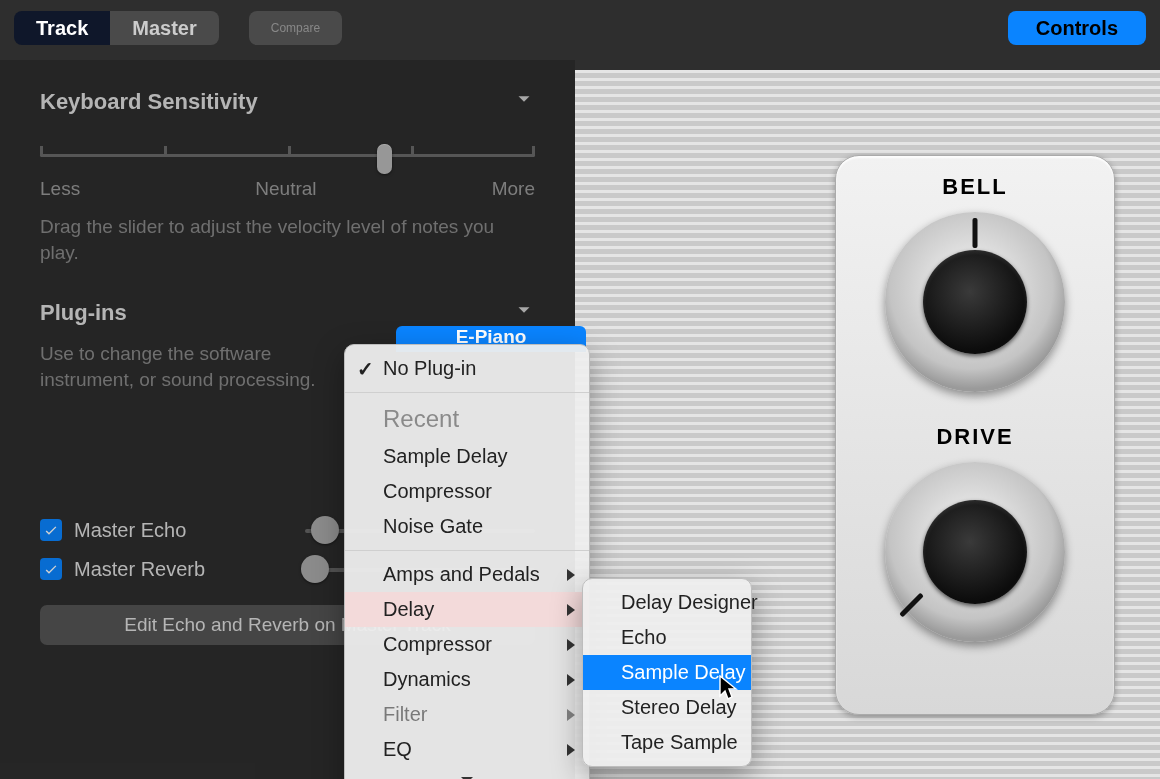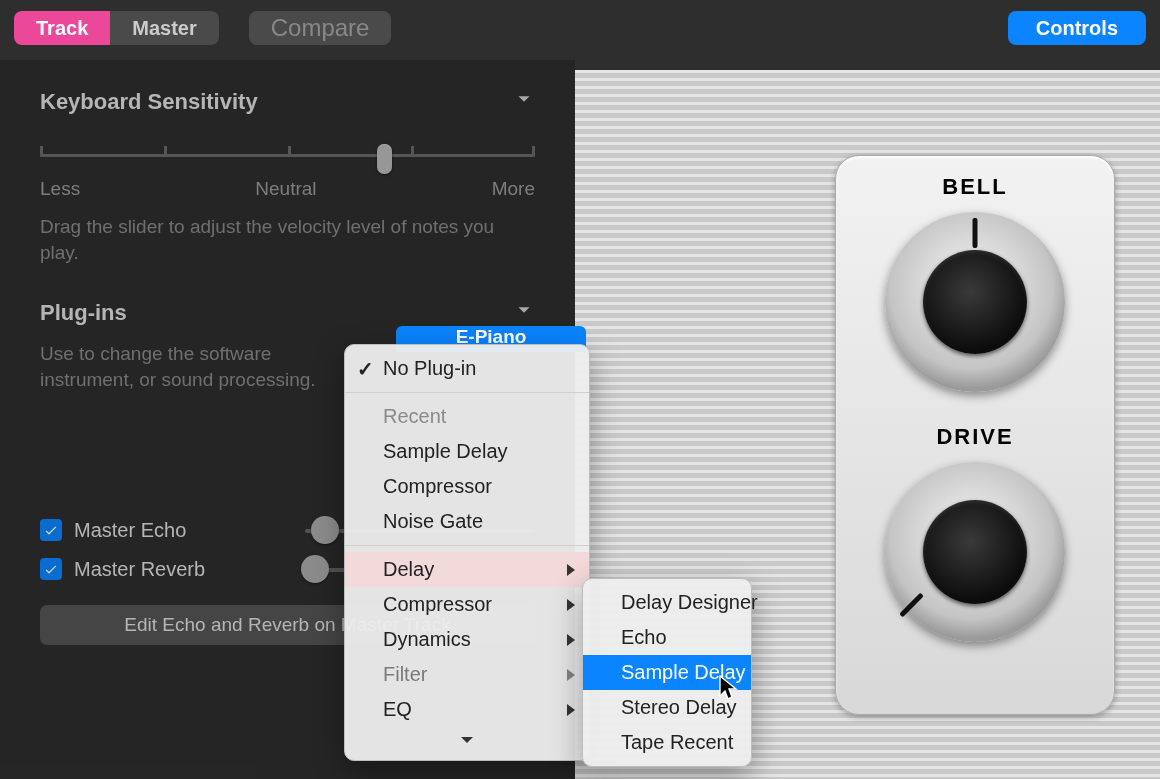--- a/index.html
+++ b/index.html
@@ -2,25 +2,25 @@
 <html><head>
 <meta charset="utf-8">
 <style>
   * { box-sizing: border-box; margin: 0; padding: 0; font-family: -apple-system, "Helvetica Neue", Arial, sans-serif; }
   body { width: 1160px; height: 779px; background: #2e2e2e; overflow: hidden; position: relative; }
 
   
   .topbar { position: absolute; top: 8px; left: 0; right: 0; height: 40px; display:flex; align-items:center; padding: 0 14px; gap:0; }
   .seg { display:flex; }
   .seg-btn { height:34px; padding:0 22px; font-size:20px; font-weight:600; border:none; background:#4a4a4a; color:#ccc; cursor:pointer;}
-  .seg-btn.active { background:#ec4899; color:#fff; }
+  .seg-btn.active { background:#0f172a; color:#fff; }
   .seg-btn.left { border-top-left-radius:8px; border-bottom-left-radius:8px;}
   .seg-btn.right { border-top-right-radius:8px; border-bottom-right-radius:8px;}
-  .compare-btn { margin-left:30px; height:34px; padding:0 22px; font-size:24px; font-weight:500; border:none; background:#4a4a4a; color:#888; border-radius:8px; cursor:pointer;}
-  .controls-btn { margin-left:auto; height:34px; padding:0 28px; font-size:20px; font-weight:600; border:none; background:#0a84ff; color:#ffffff; border-radius:8px; cursor:pointer;}
+  .compare-btn { margin-left:30px; height:34px; padding:0 22px; font-size:12px; font-weight:500; border:none; background:#4a4a4a; color:#888; border-radius:8px; cursor:pointer;}
+  .controls-btn { margin-left:auto; height:34px; padding:0 28px; font-size:20px; font-weight:600; border:none; background:#0a84ff; color:#000000; border-radius:8px; cursor:pointer;}
 
   
   .sidebar { position:absolute; left:0; top:60px; width:575px; bottom:0; padding:18px 40px; color:#ddd; }
   .section-header { display:flex; align-items:center; font-size:22px; font-weight:600; margin-top:10px;}
   .chev { margin-left:auto; }
   .chev svg { width:22px; height:22px; fill:#ccc;}
   .slider-track { position:relative; height:30px; margin-top:24px;}
   .slider-line { position:absolute; left:0; right:0; top:14px; height:3px; background:#6a6a6a; border-radius:2px;}
   .tick { position:absolute; top:6px; width:3px; height:10px; background:#6a6a6a;}
   .slider-knob { position:absolute; top:4px; width:15px; height:30px; background:#b9b9b9; border-radius:7px; box-shadow: inset 0 1px 0 rgba(255,255,255,0.3), 0 1px 3px rgba(0,0,0,0.5); cursor:grab;}
@@ -44,21 +44,21 @@
   .klabel { position:absolute; left:0; right:0; text-align:center; font-family: Arial, sans-serif; font-weight:700; font-size:22px; letter-spacing:2px;}
   .knob { position:absolute; left:50%; transform:translateX(-50%); width:180px; height:180px; border-radius:50%; background: radial-gradient(circle at 48% 42%, #f8f8f8, #c4c4c4 58%, #9a9a9a 72%); box-shadow: 0 4px 10px rgba(0,0,0,0.4);}
   .knob .cap { position:absolute; left:50%; top:50%; transform:translate(-50%,-50%); width:104px; height:104px; border-radius:50%; background: radial-gradient(circle at 45% 40%, #3a3a3a, #0c0c0c 70%); box-shadow: inset 0 2px 4px rgba(255,255,255,0.1), 0 2px 4px rgba(0,0,0,0.6);}
   .knob .ptr { position:absolute; left:50%; top:6px; width:5px; height:30px; background:#111; transform:translateX(-50%); border-radius:2px;}
   .knob .ptr2 { position:absolute; left:24px; bottom:22px; width:5px; height:30px; background:#111; transform: rotate(45deg); border-radius:2px;}
 
   
   .menu { position:absolute; background:#eeeeeef2; border:1px solid #bdbdbd; border-radius:10px; box-shadow:0 10px 30px rgba(0,0,0,0.35); font-size:20px; color:#222; padding:6px 0;}
   .menu .item { padding:6px 52px 6px 38px; position:relative; white-space:nowrap; cursor:default;}
   .menu .item.checked::before { content:"✓"; position:absolute; left:12px; font-weight:700;}
-  .menu .item.heading { color:#8a8a8a; font-size:20px; cursor:default;}
+  .menu .item.heading { color:#8a8a8a; font-size:24px; cursor:default;}
   .menu .sep { height:1px; background:#cfcfcf; margin:6px 0;}
   .menu .item.sub::after { content:""; position:absolute; right:14px; top:50%; transform:translateY(-50%); border-left:8px solid #333; border-top:6px solid transparent; border-bottom:6px solid transparent;}
   .menu .item.highlight { background:#f3dada;}
   .menu .item.selected { background:#0a84ff; color:#fff;}
   .menu .scroll-arrow { text-align:center; padding:2px 0;}
   .menu .scroll-arrow svg { width:18px; height:14px;}
 
   .cursor { position:absolute; left:718px; top:675px; pointer-events:none;}
   .cursor svg { width:22px; height:28px;}
 
@@ -159,35 +159,36 @@
 <div class="plugin-slot">E-Piano</div>
 
 <div class="menu" style="left:344px; top:344px; width:246px;">
   <div class="item checked">No Plug-in</div>
   <div class="sep"></div>
   <div class="item heading">Recent</div>
   <div class="item">Sample Delay</div>
   <div class="item">Compressor</div>
   <div class="item">Noise Gate</div>
   <div class="sep"></div>
+  <div class="item sub">Amps and Pedals</div>
   <div class="item sub highlight">Delay</div>
   <div class="item sub">Compressor</div>
   <div class="item sub">Dynamics</div>
   <div class="item sub" style="opacity:0.55">Filter</div>
   <div class="item sub">EQ</div>
   <div class="scroll-arrow"><svg viewBox="0 0 24 16">
         <path d="M4 4l8 8 8-8z" fill="#333"></path>
       </svg></div>
 </div>
 
 <div class="menu" style="left:582px; top:578px; width:170px;">
   <div class="item">Delay Designer</div>
   <div class="item">Echo</div>
   <div class="item selected">Sample Delay</div>
   <div class="item">Stereo Delay</div>
-  <div class="item">Tape Recent</div>
+  <div class="item">Tape Sample</div>
 </div>
 
 <div class="cursor">
   <svg viewBox="0 0 20 28">
       <path d="M1 1l0 20 5-5 3 8 4-2-3-8 7 0z" fill="#000" stroke="#fff" stroke-width="1.4"></path>
     </svg>
 </div>
 
 </body></html>

